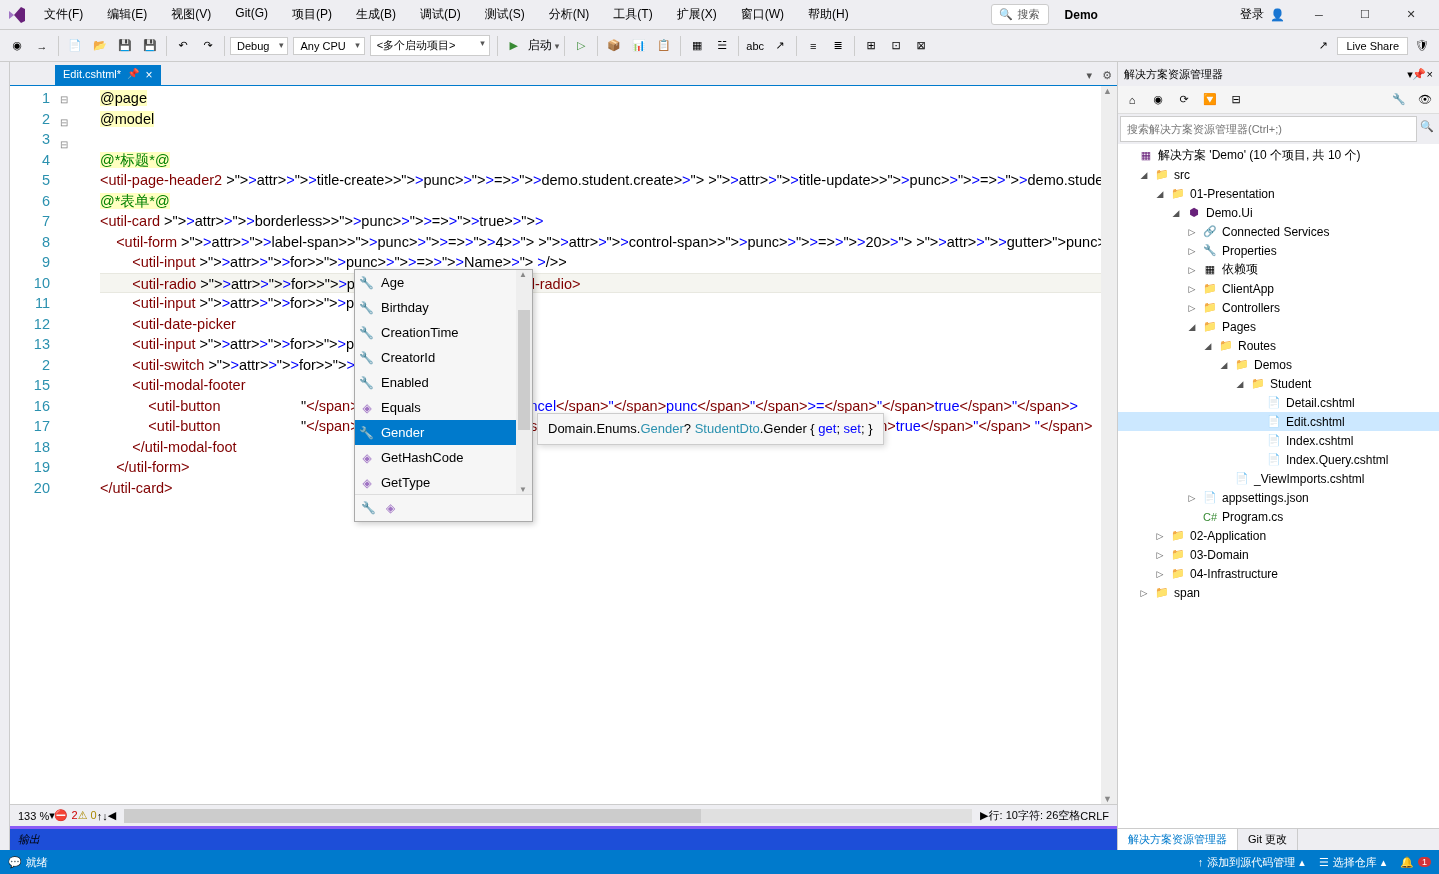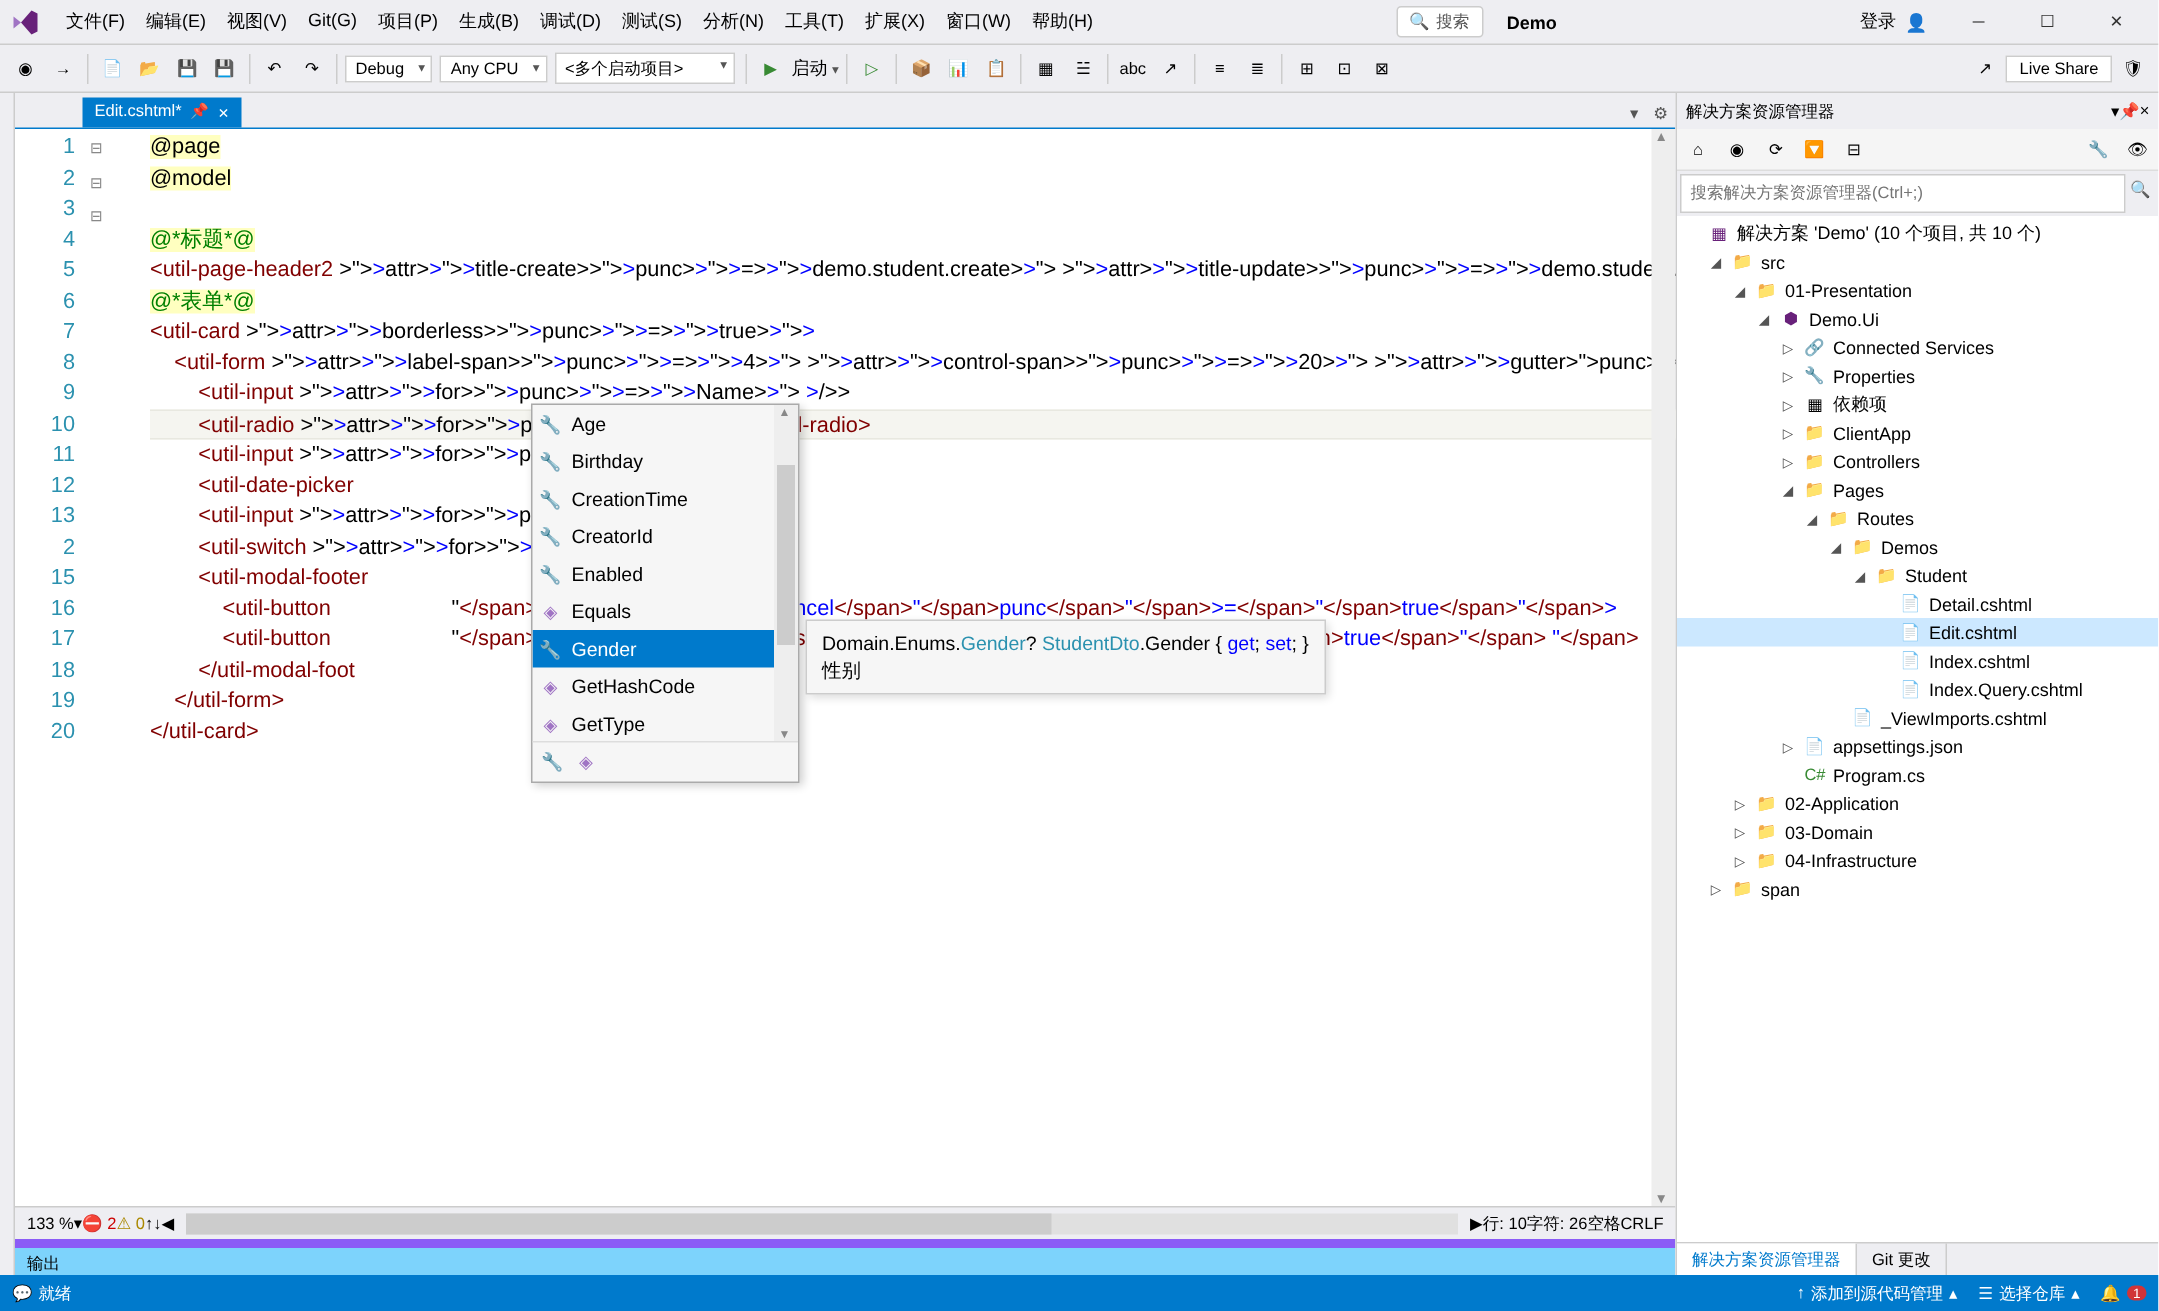--- a/index.html
+++ b/index.html
@@ -1,19 +1,19 @@
 <!DOCTYPE html>
 <html><head>
 <meta charset="utf-8">
 <style>
 * { margin:0; padding:0; box-sizing:border-box; font-family:"Microsoft YaHei","Segoe UI",sans-serif; }
 body { width:1439px; height:874px; background:#fff; overflow:hidden; font-size:12px; display:flex; flex-direction:column; }
 .titlebar { height:30px; background:#eeeef2; border-bottom:1px solid #ccc; display:flex; align-items:center; padding:0 6px; }
 .vs-logo { width:22px; height:22px; display:flex; align-items:center; justify-content:center; margin-right:10px; }
-.menu { display:flex; gap:2px; }
+.menu { display:flex; gap:12px; }
 .menu-item { padding:4px 6px; cursor:default; }
 .title-spacer { flex:1; }
 .search-box { display:flex; align-items:center; gap:4px; border:1px solid #ccc; padding:2px 8px; margin-right:10px; background:#fff; border-radius:3px; font-size:11px; color:#555; }
 .breadcrumb { font-weight:bold; padding:0 6px; }
 .login { display:flex; align-items:center; gap:6px; margin-right:8px; }
 .win-btns { display:flex; gap:2px; margin-left:4px; }
 .win-btn { width:44px; height:28px; display:flex; align-items:center; justify-content:center; font-size:11px; color:#333; }
 .toolbar { height:32px; background:#eeeef2; border-bottom:1px solid #ccc; display:flex; align-items:center; padding:0 6px; gap:3px; }
 .tb-btn { width:22px; height:22px; display:flex; align-items:center; justify-content:center; font-size:11px; }
 .tb-sep { width:1px; height:20px; background:#ccc; margin:0 2px; }
@@ -82,21 +82,21 @@
 .tn .ico { width:16px; font-size:11px; text-align:center; }
 .folder-ico { color:#dcb67a; }
 .csproj-ico { color:#68217a; }
 .cs-ico { color:#388a34; }
 .cshtml-ico { color:#e37933; }
 .json-ico { color:#555; }
 .sln-ico { color:#68217a; font-size:10px; }
 .rp-bottabs { height:22px; border-top:1px solid #ccc; display:flex; font-size:11px; }
 .rp-bt { padding:3px 10px; border-right:1px solid #ccc; }
 .rp-bt.active { background:#fff; color:#007acc; }
-.output-panel { height:24px; background:#7dd3fc; border-top:6px solid #8b5cf6; padding:3px 8px; font-size:11px; }
+.output-panel { height:24px; background:#1d4ed8; border-top:3px solid #8b5cf6; padding:3px 8px; font-size:11px;font-style:italic; }
 .statusbar { height:24px; background:#007acc; color:#fff; display:flex; align-items:center; padding:0 8px; gap:14px; font-size:11px; }
 .sb-flex { flex:1; }
 .sb-item { display:flex; align-items:center; gap:4px; }
 .badge { background:#d13438; color:#fff; border-radius:8px; padding:0 4px; font-size:9px; }
 </style>
 </head>
 <body>
 
 <div class="titlebar">
   <div class="vs-logo">
@@ -288,21 +288,20 @@
         <div class="int-scroll">
             <div class="thumb"></div>
           </div>
         <div class="int-bot">
           <span class="wrench">🔧</span>
           <span class="cube">◈</span>
         </div>
       </div>
       <div class="tooltip">
         <div>Domain.Enums.<span class="tt-type">Gender</span>? <span class="tt-type">StudentDto</span>.Gender { <span class="tt-kw">get</span>; <span class="tt-kw">set</span>; }</div>
-        <div>性别</div>
       </div>
     </div>
     <div class="ed-status">
       <span>133 %</span>▾
       <span class="err">⛔ <span>2</span></span>
       <span class="warn">⚠ <span>0</span></span>
       <span>↑</span>
       <span>↓</span>
       <div class="flex">
           <span>◀</span>

